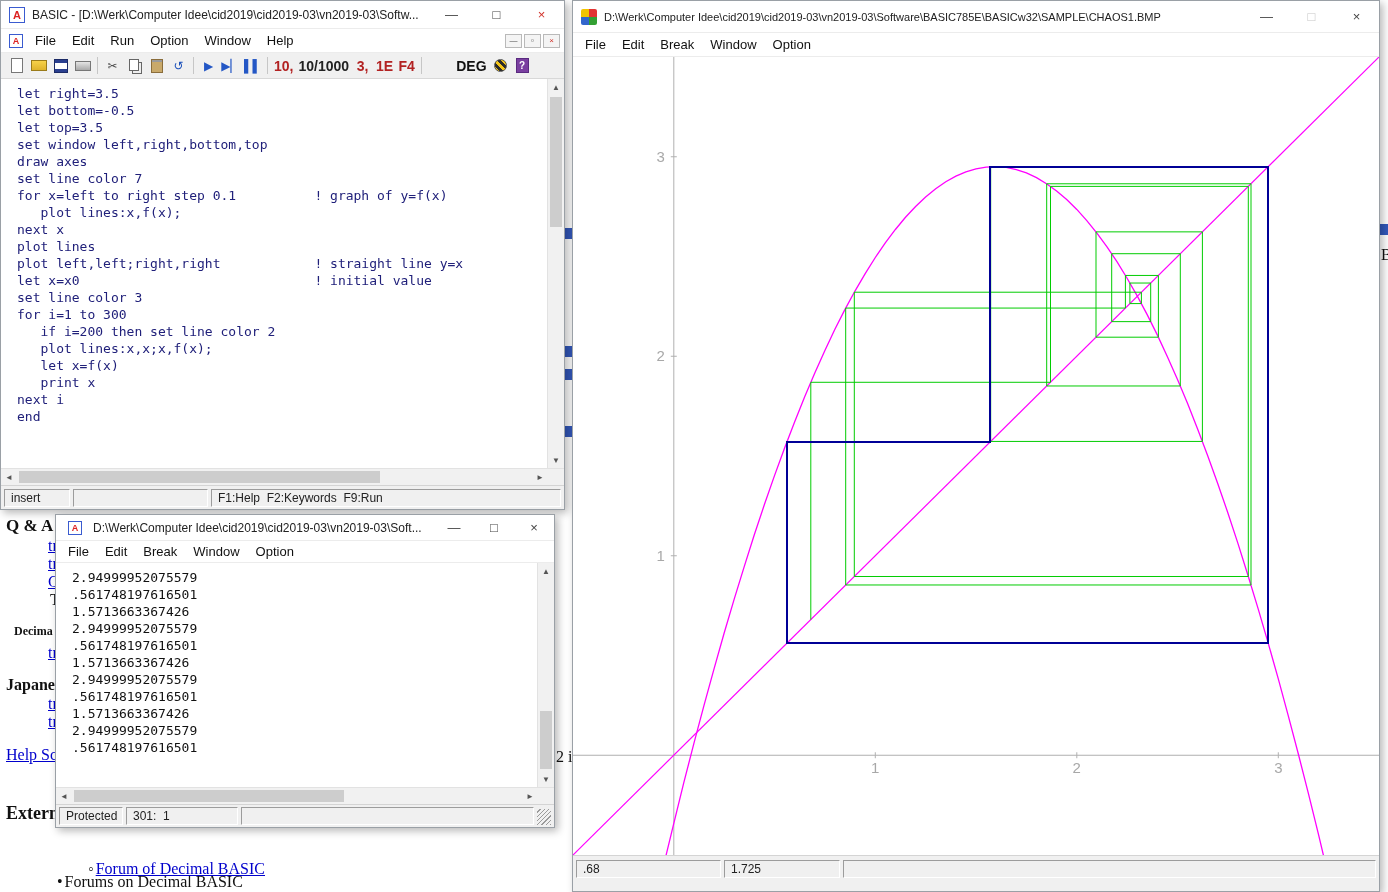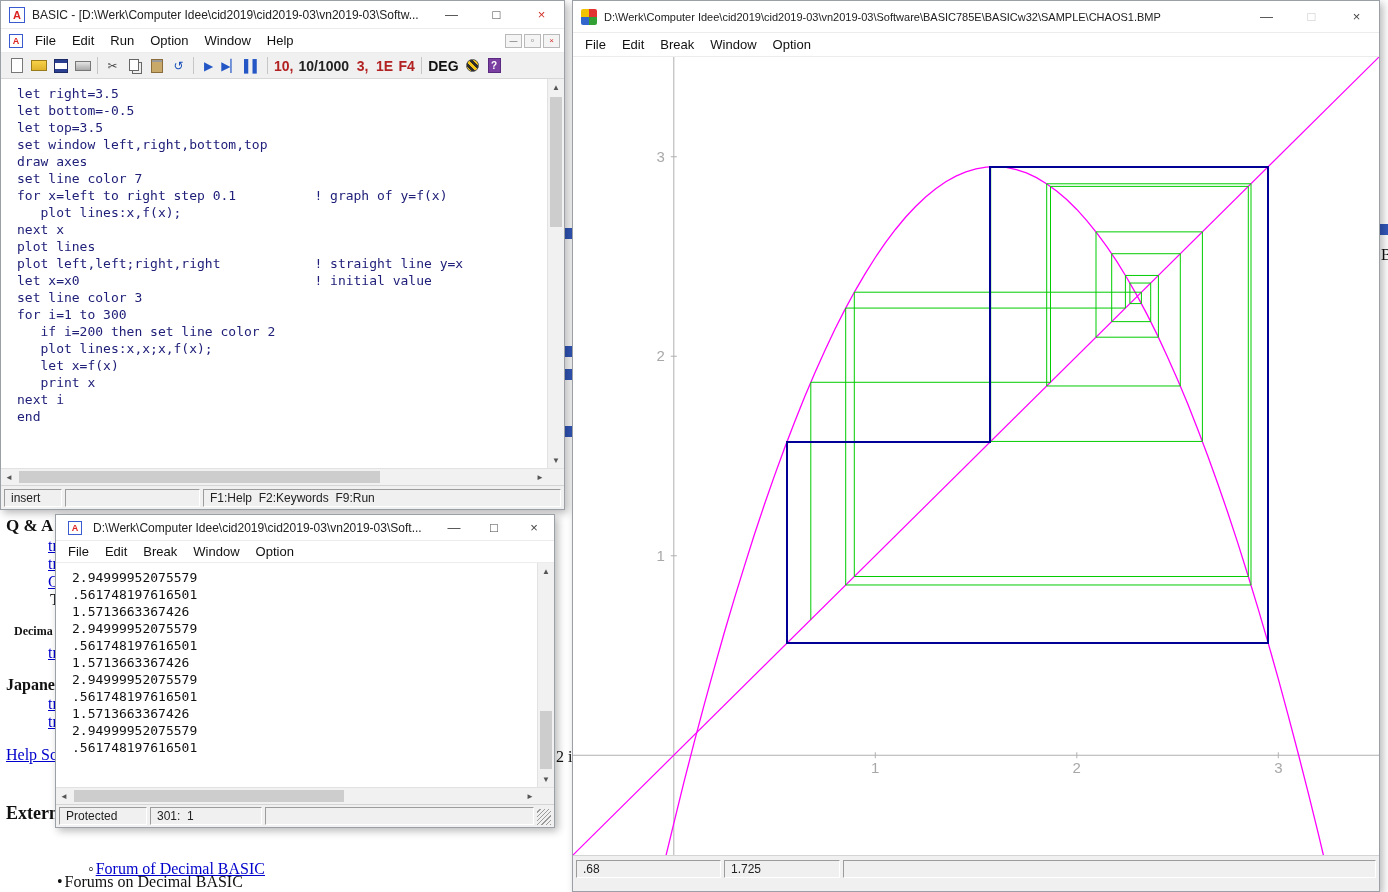--- a/index.html
+++ b/index.html
@@ -154,21 +154,21 @@
         <span class="tb-icon" style="color: rgb(36, 87, 197);">▶</span>
         <span class="tb-icon" style="color: rgb(36, 87, 197);">▶▏</span>
         <span class="tb-icon" style="color: rgb(36, 87, 197);">▌▌</span>
         <div class="tb-sep"></div>
         <span class="tb-icon tb-textic" style="color: rgb(178, 34, 34);">10,</span>
         <span class="tb-icon tb-textic" style="color: rgb(34, 34, 34);">10/1000</span>
         <span class="tb-icon tb-textic" style="color: rgb(178, 34, 34);">3,</span>
         <span class="tb-icon tb-textic" style="color: rgb(178, 34, 34);">1E</span>
         <span class="tb-icon tb-textic" style="color: rgb(178, 34, 34);">F4</span>
         <div class="tb-sep"></div>
-        <span class="tb-icon tb-textic" style="color: rgb(17, 17, 17);">DEG</span>
+        <span class="tb-icon tb-textic" style="color: rgb(17, 17, 17); margin-left: 28px;">DEG</span>
         <span class="tb-icon">
           <div class="ic-bee"></div>
         </span>
         <span class="tb-icon">
           <div class="ic-book" style="color: rgb(255, 255, 255);">?</div>
         </span>
       </div>
     <div class="editor-wrap">
       <div class="textpane code-color"><div class="code-line">let right=3.5</div><div class="code-line">let bottom=-0.5</div><div class="code-line">let top=3.5</div><div class="code-line">set window left,right,bottom,top</div><div class="code-line">draw axes</div><div class="code-line">set line color 7</div><div class="code-line">for x=left to right step 0.1          ! graph of y=f(x)</div><div class="code-line">   plot lines:x,f(x);</div><div class="code-line">next x</div><div class="code-line">plot lines</div><div class="code-line">plot left,left;right,right            ! straight line y=x</div><div class="code-line">let x=x0                              ! initial value</div><div class="code-line">set line color 3</div><div class="code-line">for i=1 to 300</div><div class="code-line">   if i=200 then set line color 2</div><div class="code-line">   plot lines:x,x;x,f(x);</div><div class="code-line">   let x=f(x)</div><div class="code-line">   print x</div><div class="code-line">next i</div><div class="code-line">end</div></div>
       <div class="vscroll">
@@ -181,21 +181,21 @@
     </div>
     <div class="hscroll">
       <div class="scroll-arrow">◄</div>
       <div class="htrack">
         <div class="hthumb" style="left:2px;width:70%"></div>
       </div>
       <div class="scroll-arrow">►</div>
       <div class="scroll-corner"></div>
     </div>
     <div class="statusbar">
-      <span class="status-cell" style="width:58px">insert</span>
+      <span class="status-cell" style="width:66px">insert</span>
       <span class="status-cell" style="width:135px"></span>
       <span class="status-cell" style="flex:1">F1:Help  F2:Keywords  F9:Run</span>
     </div>
   </section>
 
   <section class="win out">
     <div class="titlebar">
       <span class="app-icon small">A</span>
       <span class="title">D:\Werk\Computer Idee\cid2019\cid2019-03\vn2019-03\Soft...</span>
       <span class="winbtns">
@@ -223,21 +223,21 @@
     </div>
     <div class="hscroll">
       <div class="scroll-arrow">◄</div>
       <div class="htrack">
         <div class="hthumb" style="left:2px;width:60%"></div>
       </div>
       <div class="scroll-arrow">►</div>
       <div class="scroll-corner"></div>
     </div>
     <div class="statusbar">
-      <span class="status-cell" style="width:88px">Protected</span>
+      <span class="status-cell" style="width:64px">Protected</span>
       <span class="status-cell" style="width:112px">301:  1</span>
       <span class="status-cell" style="flex:1"></span>
       <span class="grip"></span>
     </div>
   </section>
 
   <section class="win gfx">
     <div class="titlebar">
       <span class="gfx-icon"></span>
       <span class="title" style="font-size:11px">D:\Werk\Computer Idee\cid2019\cid2019-03\vn2019-03\Software\BASIC785E\BASICw32\SAMPLE\CHAOS1.BMP</span>

